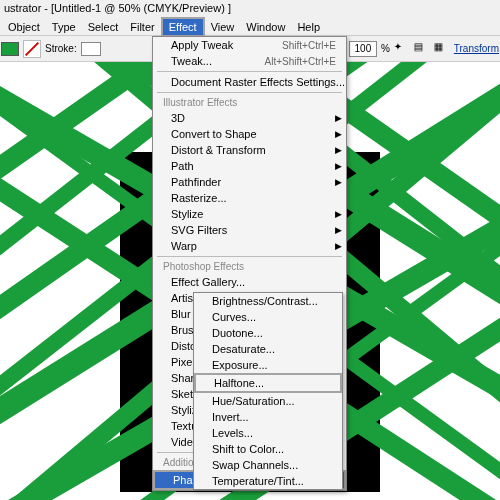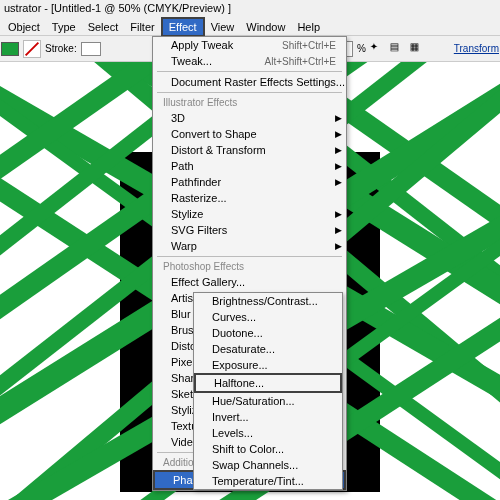--- a/index.html
+++ b/index.html
@@ -1,31 +1,31 @@
 <!DOCTYPE html>
 <html><head>
 <meta charset="utf-8">
 <style>
   * { box-sizing: border-box; margin: 0; padding: 0; font-family: Tahoma, sans-serif; }
   body { width: 500px; height: 500px; overflow: hidden; background: #fff; position: relative; }
   .titlebar { background: #f0f0f0; height: 18px; font-size: 11px; padding: 2px 4px; color: #000; }
   .menubar { background: #f0f0f0; height: 18px; font-size: 11px; display: flex; align-items: center; padding: 0 2px; border-bottom: 1px solid #ccc; }
   .menu-item { padding: 2px 6px; cursor: default; }
   .menu-item.active { background: #316ac5; color: #fff; }
-  .highlight-red { border: 2px solid #404040; }
+  .highlight-red { border: 2px solid #a3a3a3; }
   .toolbar { background: #f0f0f0; height: 26px; display: flex; align-items: center; padding: 0 1px; gap: 4px; font-size: 10px; border-bottom: 1px solid #ccc; }
   .swatch { width: 18px; height: 14px; border: 1px solid #555; }
   .swatch.green { background: #1a9e3b; }
   .tool-icon { width: 18px; height: 18px; border: 1px solid #bbb; background: #fff; display: flex; align-items: center; justify-content: center; }
   .no-icon { position: relative; }
   .no-icon::after { content: ""; position: absolute; width: 18px; height: 2px; background: #c00; transform: rotate(-45deg); }
   .stroke-box { width: 20px; height: 14px; border: 1px solid #888; background: #fff; }
   .num-field { width: 28px; height: 16px; border: 1px solid #888; background: #fff; font-size: 10px; text-align: center; }
   .pct { font-size: 10px; }
-  .transform-link { color: #003399; text-decoration: underline; font-size: 10px; margin-left: 24px; }
+  .transform-link { color: #003399; text-decoration: underline; font-size: 10px; margin-left: 0; }
   .small-icon { width: 16px; height: 16px; }
   .canvas { position: absolute; top: 62px; left: 0; right: 0; bottom: 0; background: #fff; overflow: hidden; }
   .stripe { position: absolute; background: #1a9e3b; }
   .artboard { position: absolute; left: 120px; top: 90px; width: 260px; height: 340px; background: #000; }
   .dropdown { position: absolute; background: #f4f4f4; border: 1px solid #888; box-shadow: 2px 2px 4px rgba(0,0,0,0.25); font-size: 11px; }
   .dd-item { padding: 2px 10px 2px 18px; display: flex; justify-content: space-between; align-items: center; white-space: nowrap; cursor: default; position: relative; }
   .dd-item.selected { background: #316ac5; color: #fff; }
   .dd-sep { height: 1px; background: #bbb; margin: 2px 4px; }
   .dd-header { padding: 2px 10px 2px 10px; color: #888; font-size: 10px; }
   .dd-item .shortcut { color: #666; margin-left: 24px; font-size: 10px; }

